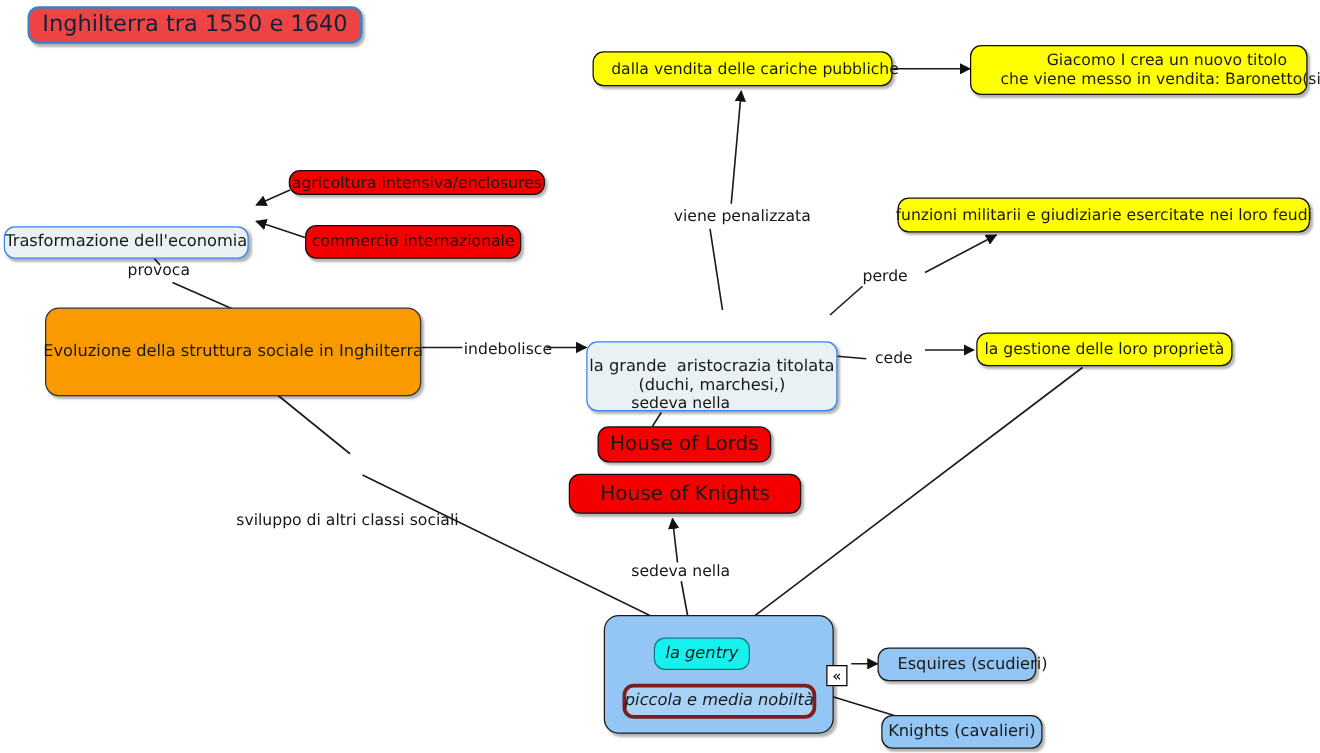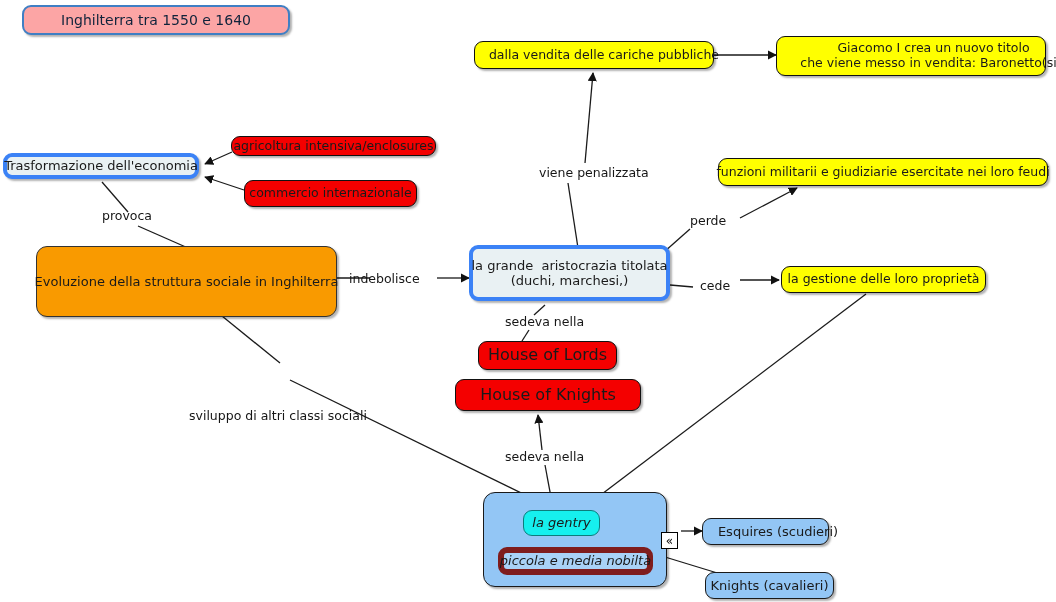--- a/index.html
+++ b/index.html
@@ -28,30 +28,31 @@
     justify-content: center;
     text-align: center;
     border: 1px solid #000000;
     border-radius: 9px;
     color: #1a1a1a;
     line-height: 1.18;
     white-space: pre;
     z-index: 3;
   }
   .n-title {
-    background: #fca5a5;
+    background: #ef4444;
     border: 2px solid #3f7fc4;
     border-radius: 9px;
-    font-size: 14px;
+    font-size: 18px;
     color: #10233b;
   }
   .n-grey {
     background: #e9f1f3;
-    border: 4px solid #3b82f6;
-    font-size: 13px;
+    border: 1px solid #3b82f6;
+    font-size: 13px;
+    margin-top: 28px;
   }
   .n-red {
     background: #f40000;
     border: 1px solid #111111;
     font-size: 12.5px;
   }
   .n-red-big {
     background: #f40000;
     border: 1px solid #111111;
     font-size: 16px;
@@ -79,21 +80,21 @@
     display: block;
   }
   .n-cyan {
     background: #16f0ee;
     border: 1px solid #0c7d7c;
     font-size: 13px;
     border-radius: 9px;
   }
   .n-inner-blue {
     background: #a9d2f7;
-    border: 6px solid #7f1d1d;
+    border: 3px solid #7f1d1d;
     font-size: 13px;
     border-radius: 9px;
   }
   .link-label {
     position: absolute;
     font-size: 12.5px;
     color: #161616;
     background: transparent;
     white-space: pre;
     z-index: 4;
@@ -196,21 +197,21 @@
 </div>
 
 <div class="marker-box" style="left:661px; top:532px; width:15px; height:15px;">«</div>
 
 <div class="node n-blue shadow" style="left:702px; top:518px; width:127px; height:27px;padding-left:25px;">Esquires (scudieri)</div>
 
 <div class="node n-blue shadow" style="left:705px; top:572px; width:129px; height:27px;">Knights (cavalieri)</div>
 
 <div class="link-label" style="left:102px; top:208px;">provoca</div>
 
-<div class="link-label" style="left:349px; top:271px;text-align:center;">indebolisce</div>
+<div class="link-label" style="left:371px; top:271px;text-align:center;">indebolisce</div>
 
 <div class="link-label" style="left:189px; top:364px;margin-top:44px;">sviluppo di altri classi sociali</div>
 
 <div class="link-label" style="left:539px; top:165px;">viene penalizzata</div>
 
 <div class="link-label" style="left:690px; top:213px;">perde</div>
 
 <div class="link-label" style="left:700px; top:278px;">cede</div>
 
 <div class="link-label" style="left:505px; top:314px;">sedeva nella</div>

